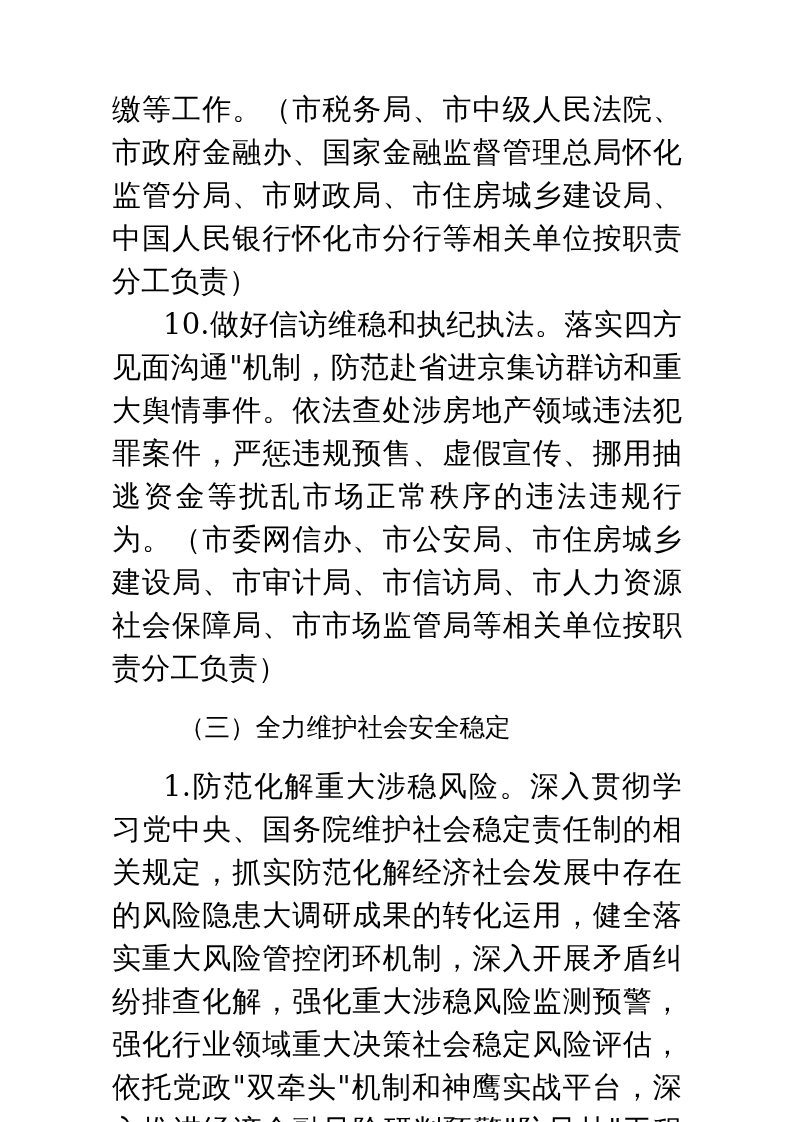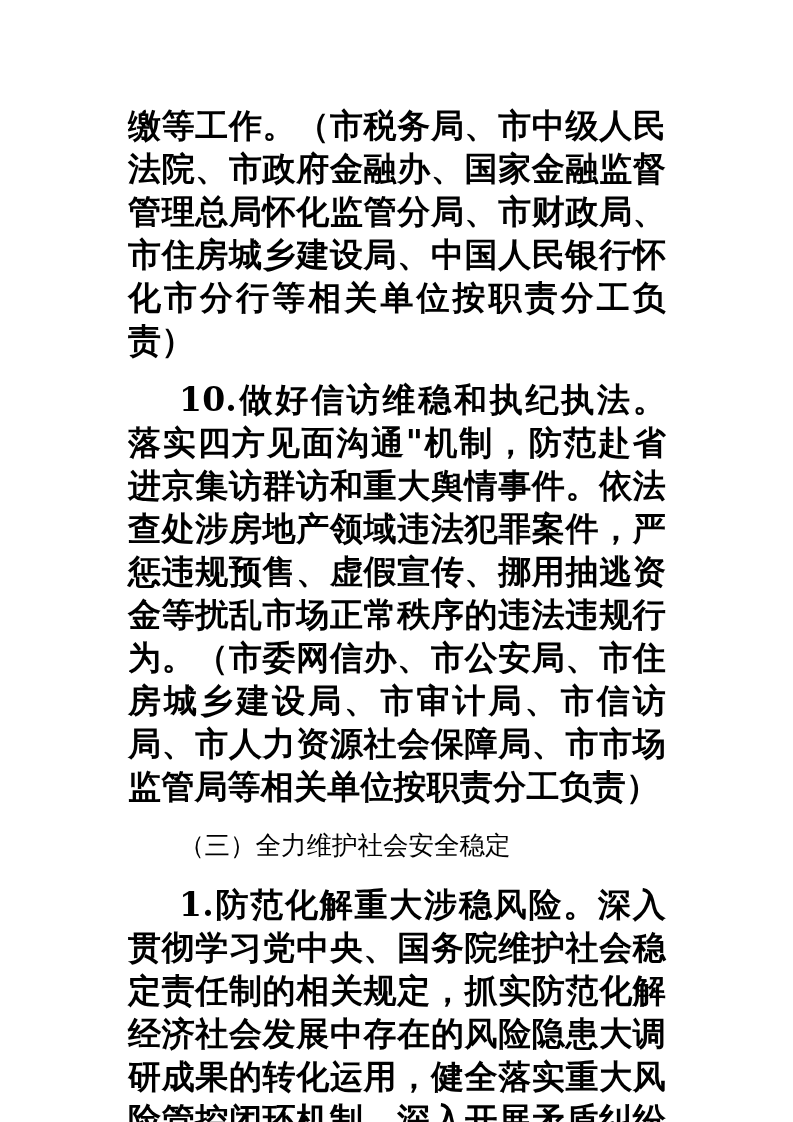--- a/index.html
+++ b/index.html
@@ -21,28 +21,28 @@
     box-sizing: border-box;
     overflow: hidden;
   }
   .content {
     position: absolute;
     left: 112px;
     top: 88px;
     width: 570px;
   }
   .para {
-    font-size: 33px;
+    font-size: 29px;
     line-height: 43px;
     text-align: justify;
     text-justify: inter-ideograph;
-    margin: 16px;
+    margin: 0;
     letter-spacing: 0.2px;
     font-family: "DejaVu Serif", "Liberation Serif", serif;
-    font-weight: 700;
+    font-weight: 400;
   }
   .indent2 {
     text-indent: 51px;
   }
   .noindent {
     text-indent: 0;
   }
   .heading {
     font-size: 25.5px;
     line-height: 43px;

